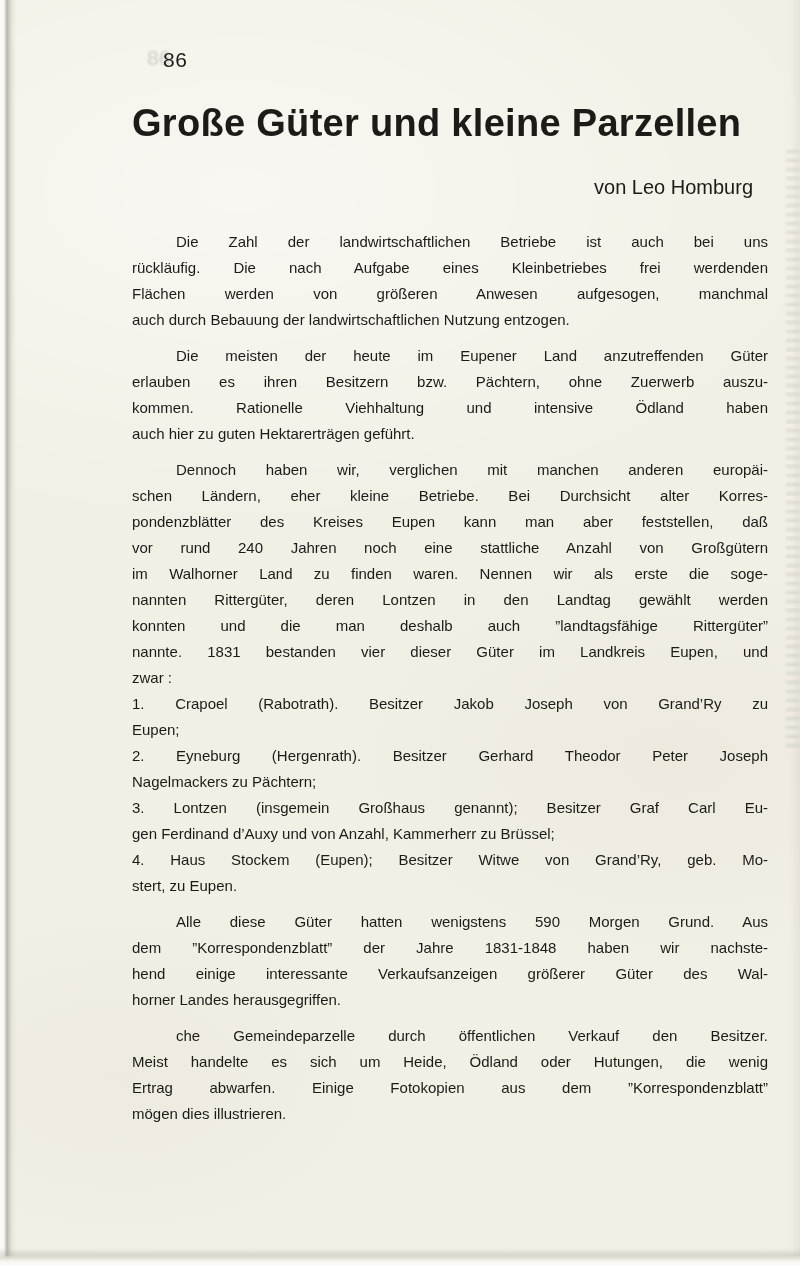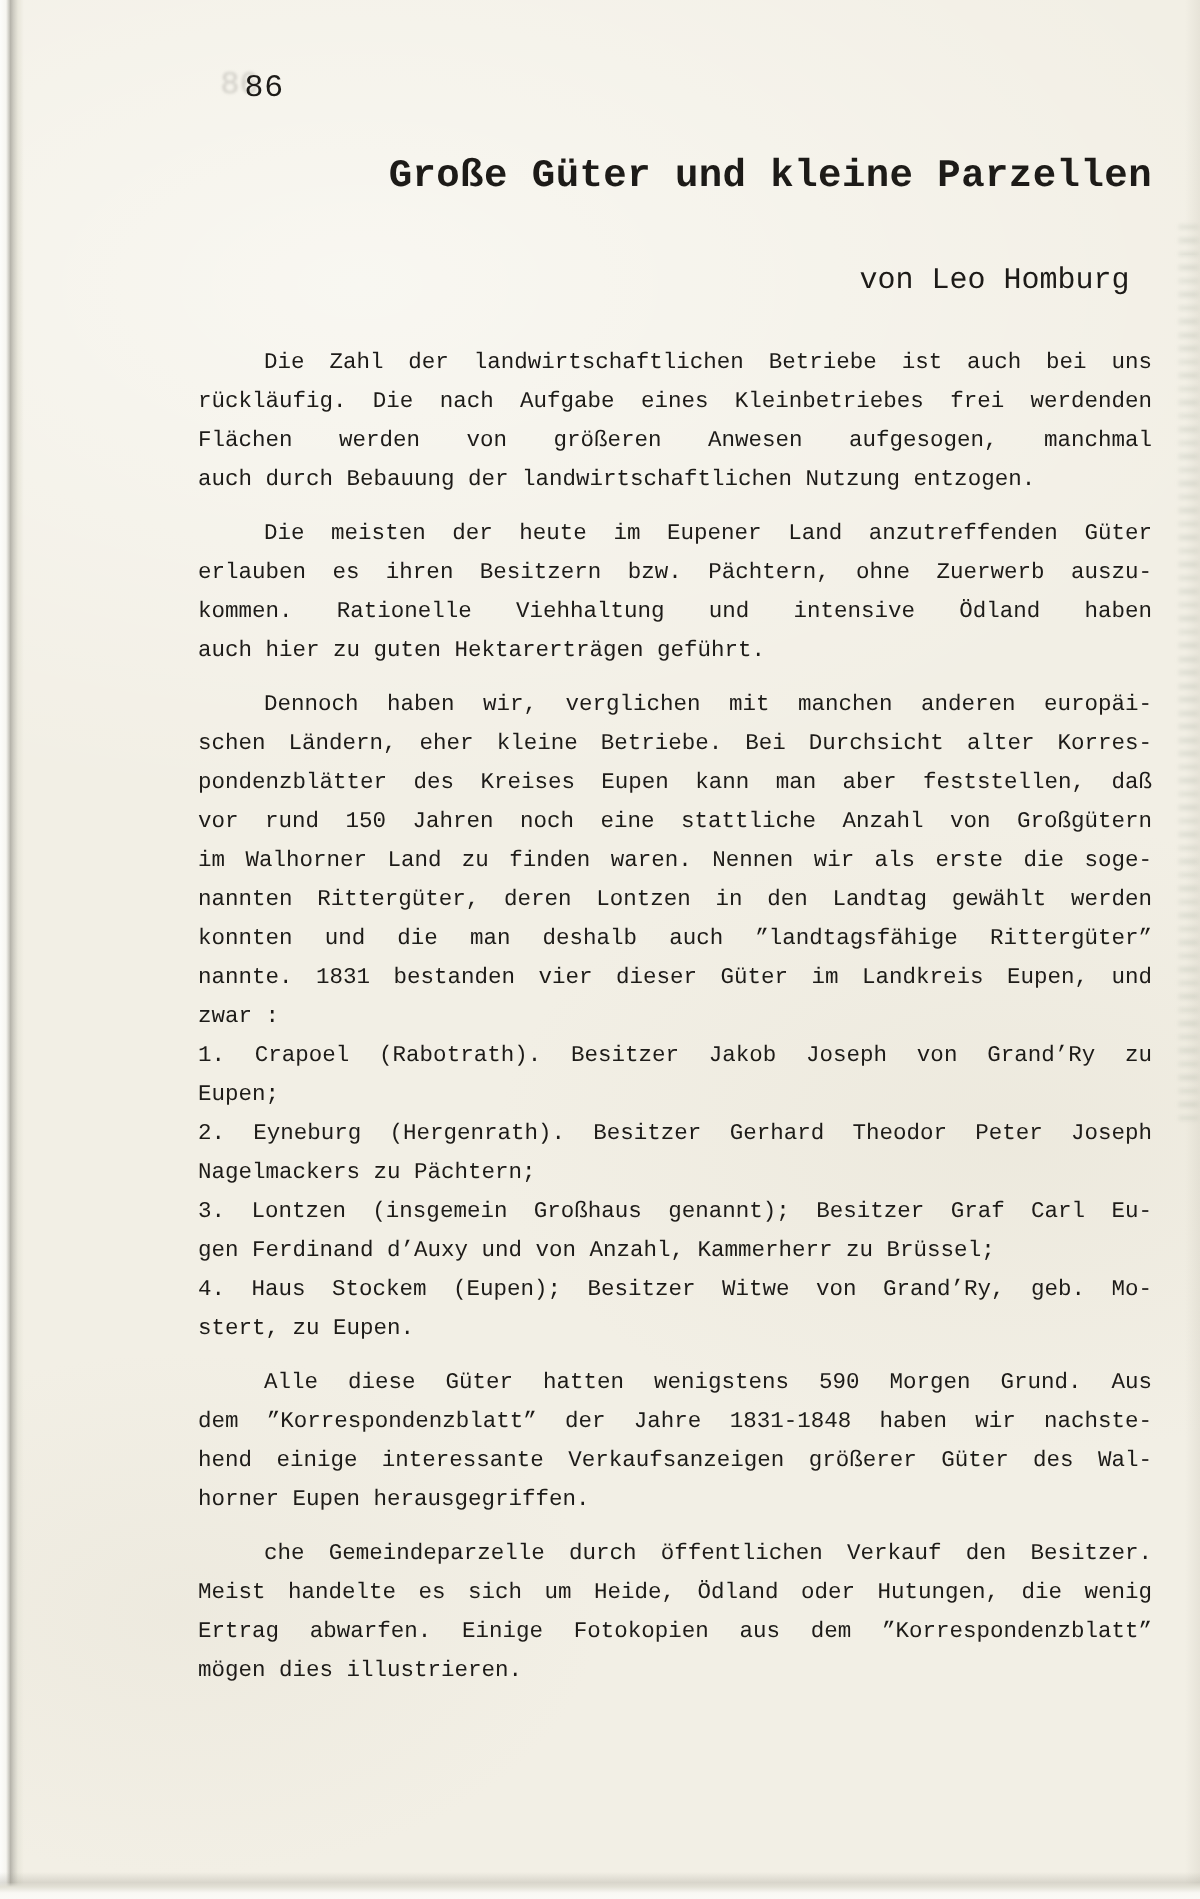--- a/index.html
+++ b/index.html
@@ -11,21 +11,21 @@
     position: relative;
     width: 800px;
     height: 1266px;
     margin: 0 auto;
     background:
       radial-gradient(ellipse 900px 500px at 30% 15%, rgba(255,255,253,0.5), rgba(255,255,253,0) 70%),
       radial-gradient(ellipse 500px 300px at 85% 60%, rgba(221,216,199,0.25), rgba(221,216,199,0) 70%),
       radial-gradient(ellipse 400px 250px at 15% 85%, rgba(219,214,198,0.2), rgba(219,214,198,0) 70%),
       #f2efe5;
     overflow: hidden;
-    font-family: Liberation Mono, monospace;
+    font-family: Liberation Sans, sans-serif;
     color: #1d1b18;
   }
   
   .edge-left {
     position: absolute;
     left: 0; top: 0; bottom: 0;
     width: 16px;
     background: linear-gradient(90deg,
       #fcfcfa 0px, #f7f6f1 4px,
       #b7b5ac 7px, #ceccc2 9px,
@@ -72,22 +72,22 @@
   .page-number {
     position: absolute;
     left: 163px; top: 48px;
     font-size: 21px;
     letter-spacing: 0.5px;
   }
   .title {
     position: absolute;
     left: 132px; top: 102px;
     width: 636px;
-    text-align: right;
-    font-size: 26px;
+    text-align: left;
+    font-size: 38px;
     font-weight: 700;
     letter-spacing: 0.3px;
   }
   .byline {
     position: absolute;
     right: 47px; top: 176px;
     font-size: 20px;
   }
   .page-body {
     position: absolute;
@@ -129,21 +129,21 @@
       <div class="para spaced indented">
         <div class="line">Die meisten der heute im Eupener Land anzutreffenden Güter</div>
         <div class="line">erlauben es ihren Besitzern bzw. Pächtern, ohne Zuerwerb auszu-</div>
         <div class="line">kommen. Rationelle Viehhaltung und intensive Ödland haben</div>
         <div class="line last">auch hier zu guten Hektarerträgen geführt.</div>
       </div>
       <div class="para spaced indented">
         <div class="line">Dennoch haben wir, verglichen mit manchen anderen europäi-</div>
         <div class="line">schen Ländern, eher kleine Betriebe. Bei Durchsicht alter Korres-</div>
         <div class="line">pondenzblätter des Kreises Eupen kann man aber feststellen, daß</div>
-        <div class="line">vor rund 150 Jahren noch eine stattliche Anzahl von Großgütern</div>
+        <div class="line">vor rund 240 Jahren noch eine stattliche Anzahl von Großgütern</div>
         <div class="line">im Walhorner Land zu finden waren. Nennen wir als erste die soge-</div>
         <div class="line">nannten Rittergüter, deren Lontzen in den Landtag gewählt werden</div>
         <div class="line">konnten und die man deshalb auch ”landtagsfähige Rittergüter”</div>
         <div class="line">nannte. 1831 bestanden vier dieser Güter im Landkreis Eupen, und</div>
         <div class="line last">zwar :</div>
       </div>
       <div class="para">
         <div class="line">1. Crapoel (Rabotrath). Besitzer Jakob Joseph von Grand’Ry zu</div>
         <div class="line last">Eupen;</div>
       </div>
@@ -156,21 +156,21 @@
         <div class="line last">gen Ferdinand d’Auxy und von Anzahl, Kammerherr zu Brüssel;</div>
       </div>
       <div class="para">
         <div class="line">4. Haus Stockem (Eupen); Besitzer Witwe von Grand’Ry, geb. Mo-</div>
         <div class="line last">stert, zu Eupen.</div>
       </div>
       <div class="para spaced indented">
         <div class="line">Alle diese Güter hatten wenigstens 590 Morgen Grund. Aus</div>
         <div class="line">dem ”Korrespondenzblatt” der Jahre 1831-1848 haben wir nachste-</div>
         <div class="line">hend einige interessante Verkaufsanzeigen größerer Güter des Wal-</div>
-        <div class="line last">horner Eupen herausgegriffen.</div>
+        <div class="line last">horner Landes herausgegriffen.</div>
       </div>
       <div class="para spaced indented">
         <div class="line">che Gemeindeparzelle durch öffentlichen Verkauf den Besitzer.</div>
         <div class="line">Meist handelte es sich um Heide, Ödland oder Hutungen, die wenig</div>
         <div class="line">Ertrag abwarfen. Einige Fotokopien aus dem ”Korrespondenzblatt”</div>
         <div class="line last">mögen dies illustrieren.</div>
       </div>
     </div>
 
   <div class="ghost-margin-strip"></div>

